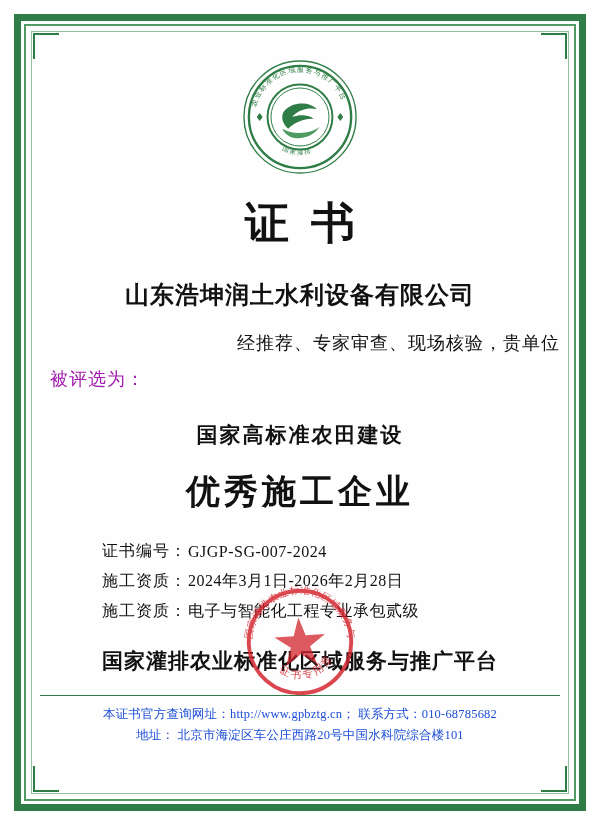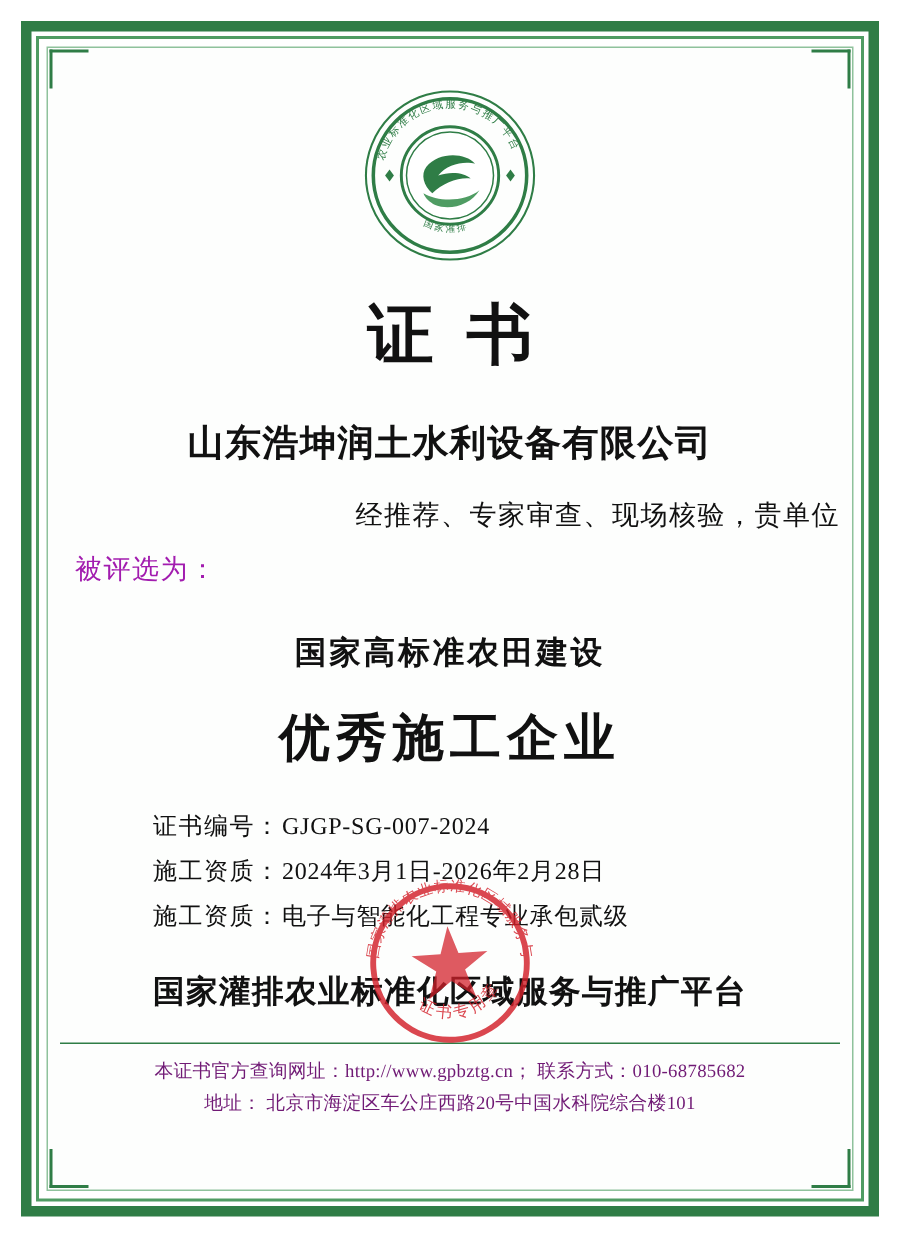--- a/index.html
+++ b/index.html
@@ -184,21 +184,21 @@
   .divider {
     margin-top: 20px;
     width: 100%;
     border-top: 1px solid #2f7d46;
   }
 
   .footer {
     margin-top: 8px;
     text-align: center;
     font-size: 12.5px;
-    color: #701a75;
+    color: #1d4ed8;
     line-height: 1.7;
   }
   .footer-line {
     letter-spacing: 0.2px;
   }
 </style>
 </head>
 <body>
 
 <div class="certificate">

